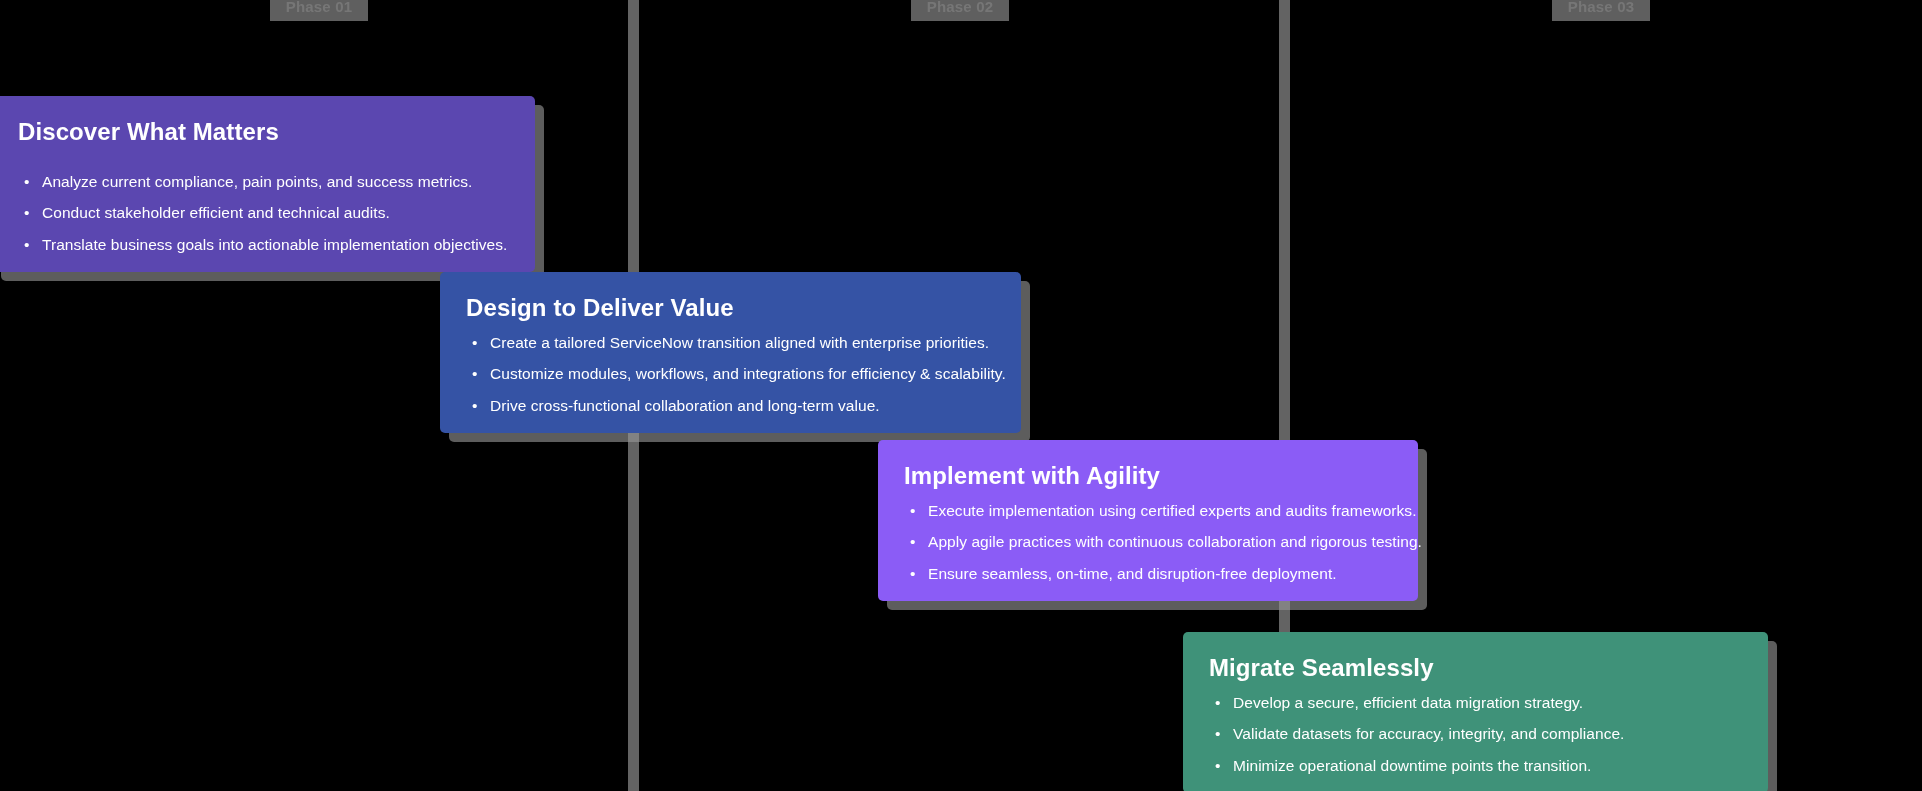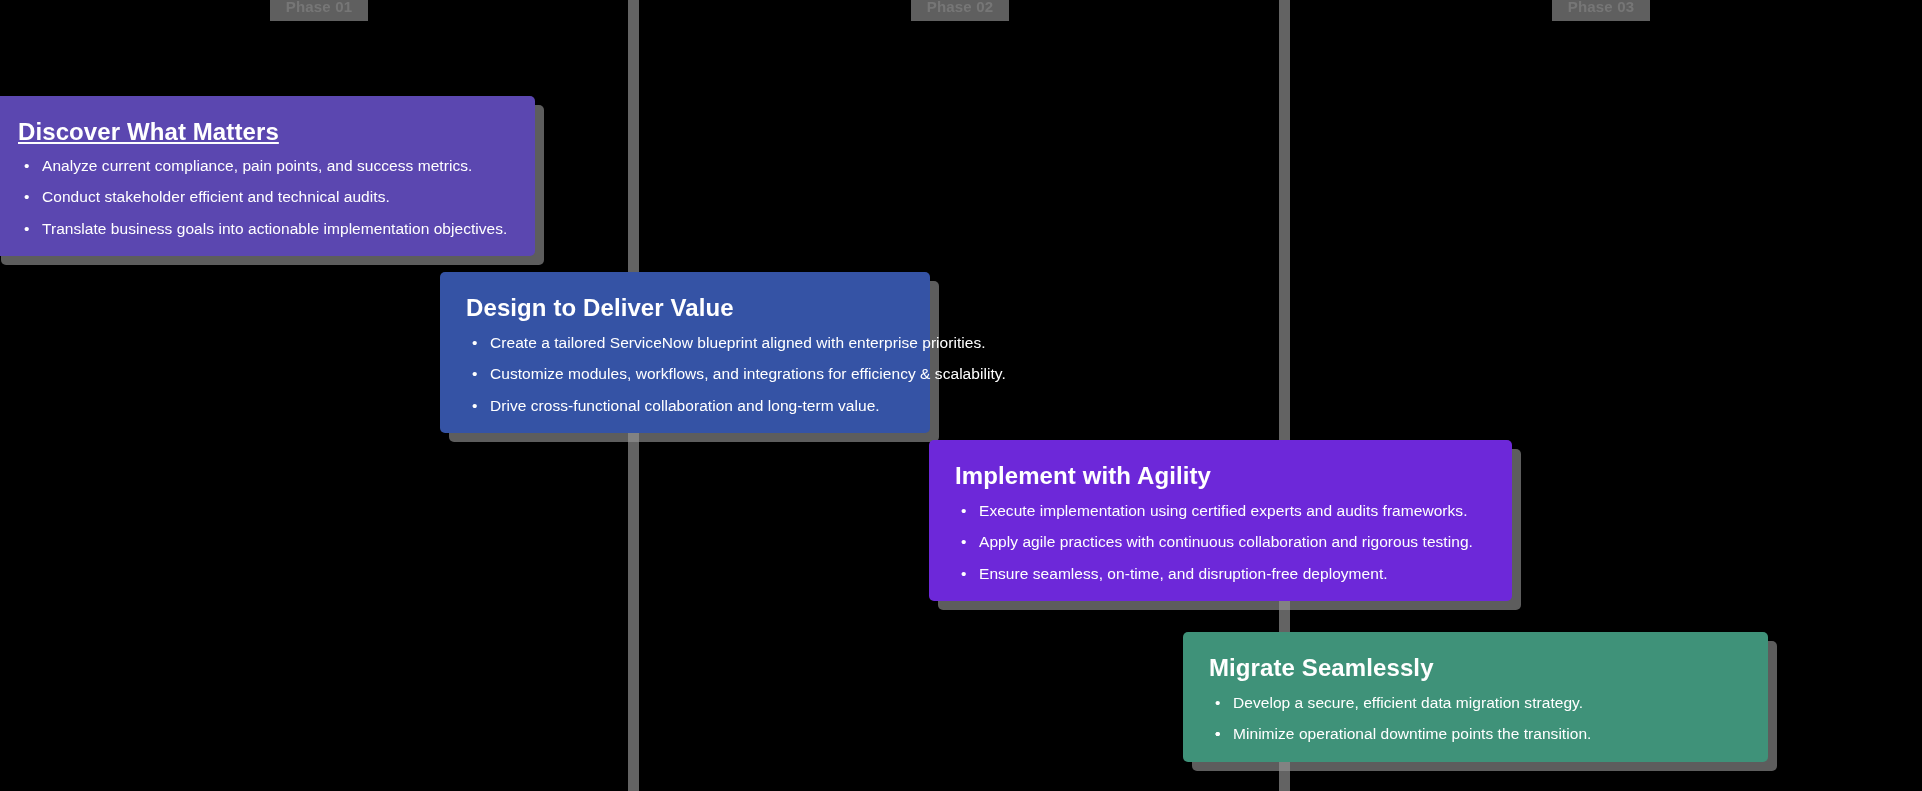--- a/index.html
+++ b/index.html
@@ -87,25 +87,25 @@
     position: absolute;
     left: 6px;
     top: 0;
     color: #ffffff;
     font-size: 15.5px;
     line-height: 1.0;
   }
 
   
   .card-discover  { left: -8px;   top: 96px;  width: 543px; background: #5b47b0; }
-  .card-design    { left: 440px;  top: 272px; width: 490px; background: #3553a5; }
-  .card-implement { left: 929px;  top: 440px; width: 583px; background: #6d28d9; }
+  .card-design    { left: 440px;  top: 272px; width: 581px; background: #3553a5; }
+  .card-implement { left: 878px;  top: 440px; width: 540px; background: #8b5cf6; }
   .card-migrate   { left: 1183px; top: 632px; width: 585px; background: #3f9279; }
 
-  .card-discover  .card-title { margin-bottom: 12px; text-decoration: underline; }
+  .card-discover  .card-title { margin-bottom: 28px; }
 </style>
 </head>
 <body>
 
 <div id="stage">
 
   <div class="divider" style="left:628px;"></div>
   <div class="divider" style="left:1279px;"></div>
 
   <div class="phase-chip" style="left:270px; width:98px;">
@@ -134,21 +134,21 @@
         <span>Translate business goals into actionable implementation objectives.</span>
       </li>
     </ul>
   </div>
 
   <div class="card card-design">
     <div class="card-title">Design to Deliver Value</div>
     <ul class="bullets">
       <li>
         <span class="bullet-dot">•</span>
-        <span>Create a tailored ServiceNow blueprint aligned with enterprise priorities.</span>
+        <span>Create a tailored ServiceNow transition aligned with enterprise priorities.</span>
       </li>
       <li>
         <span class="bullet-dot">•</span>
         <span>Customize modules, workflows, and integrations for efficiency &amp; scalability.</span>
       </li>
       <li>
         <span class="bullet-dot">•</span>
         <span>Drive cross-functional collaboration and long-term value.</span>
       </li>
     </ul>
@@ -174,20 +174,21 @@
 
   <div class="card card-migrate">
     <div class="card-title">Migrate Seamlessly</div>
     <ul class="bullets">
       <li>
         <span class="bullet-dot">•</span>
         <span>Develop a secure, efficient data migration strategy.</span>
       </li>
       <li>
         <span class="bullet-dot">•</span>
+        <span>Validate datasets for accuracy, integrity, and compliance.</span>
       </li>
       <li>
         <span class="bullet-dot">•</span>
         <span>Minimize operational downtime points the transition.</span>
       </li>
     </ul>
   </div>
 
 </div>
 

